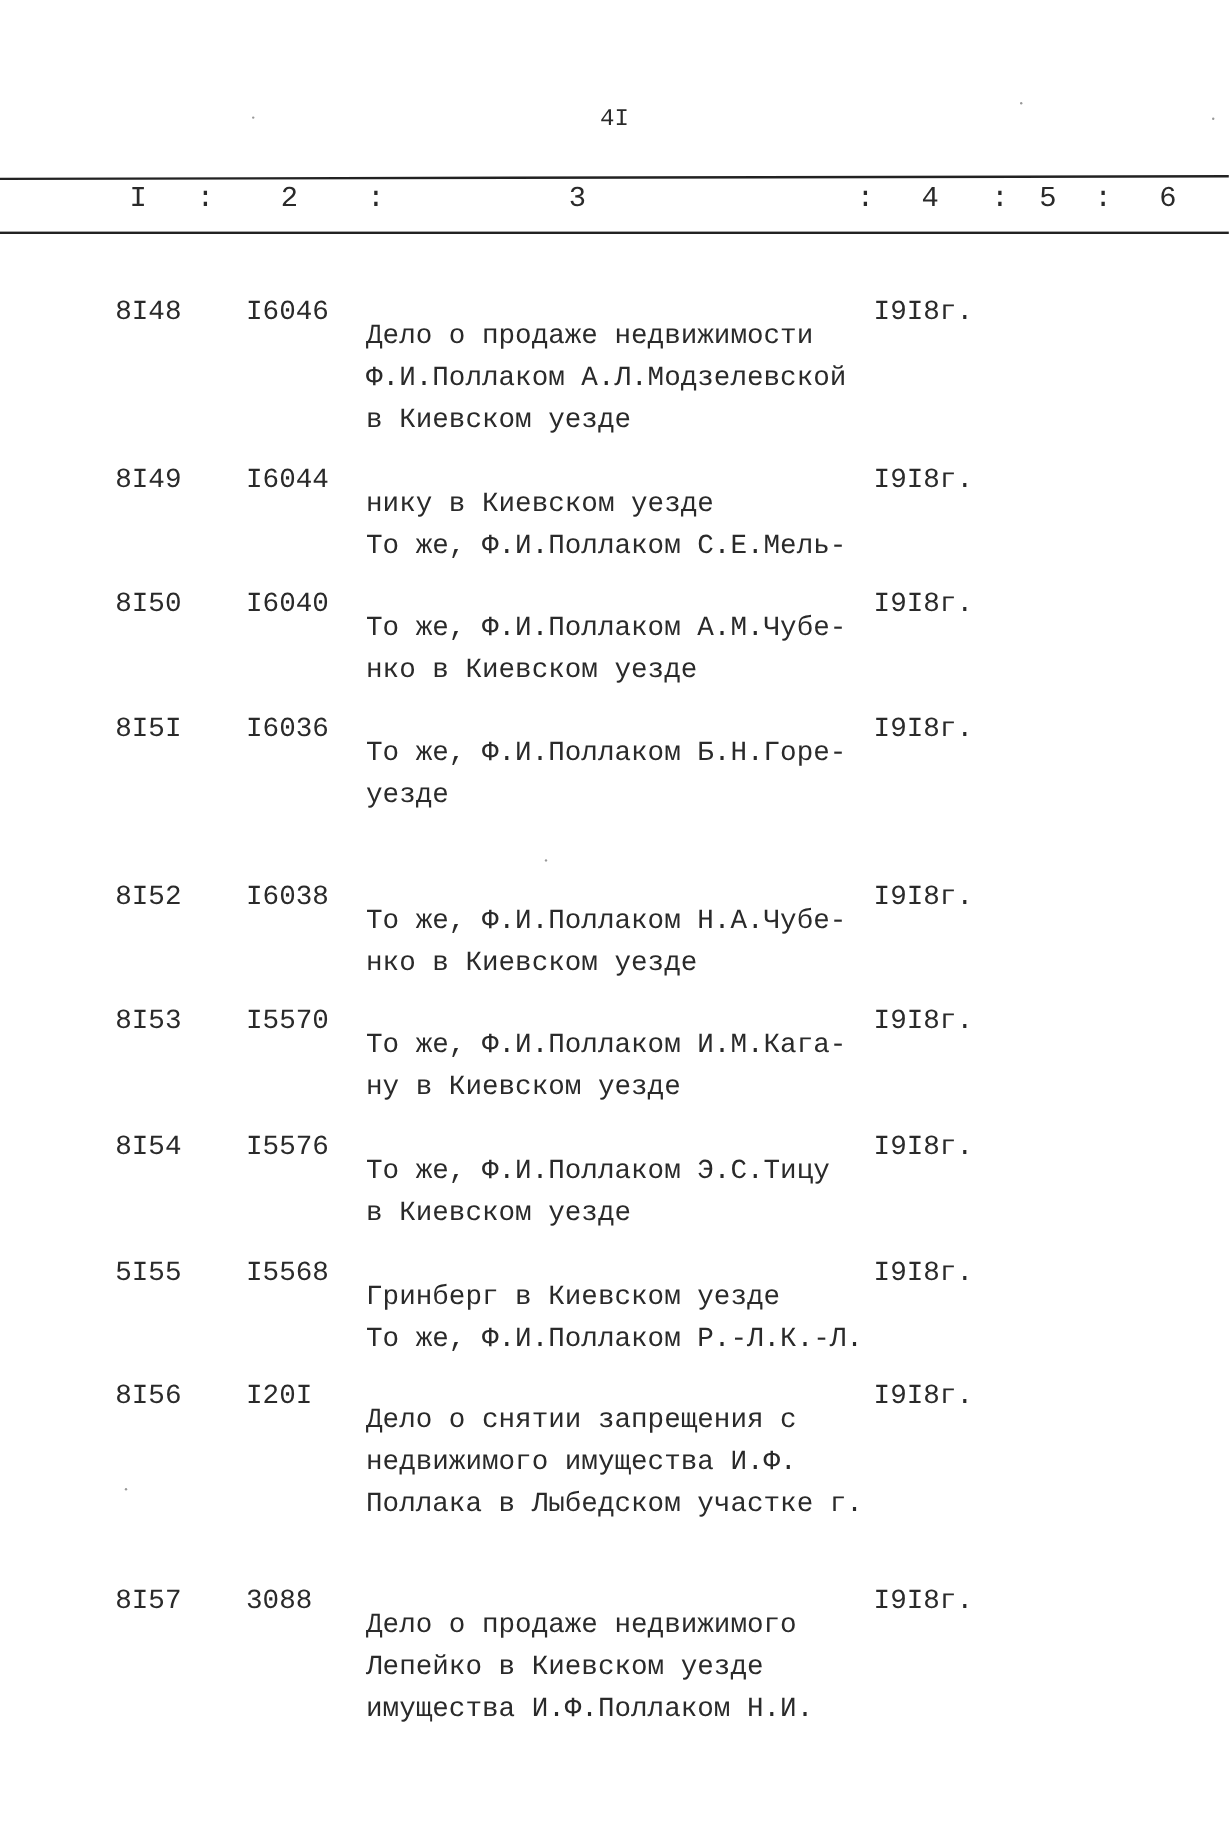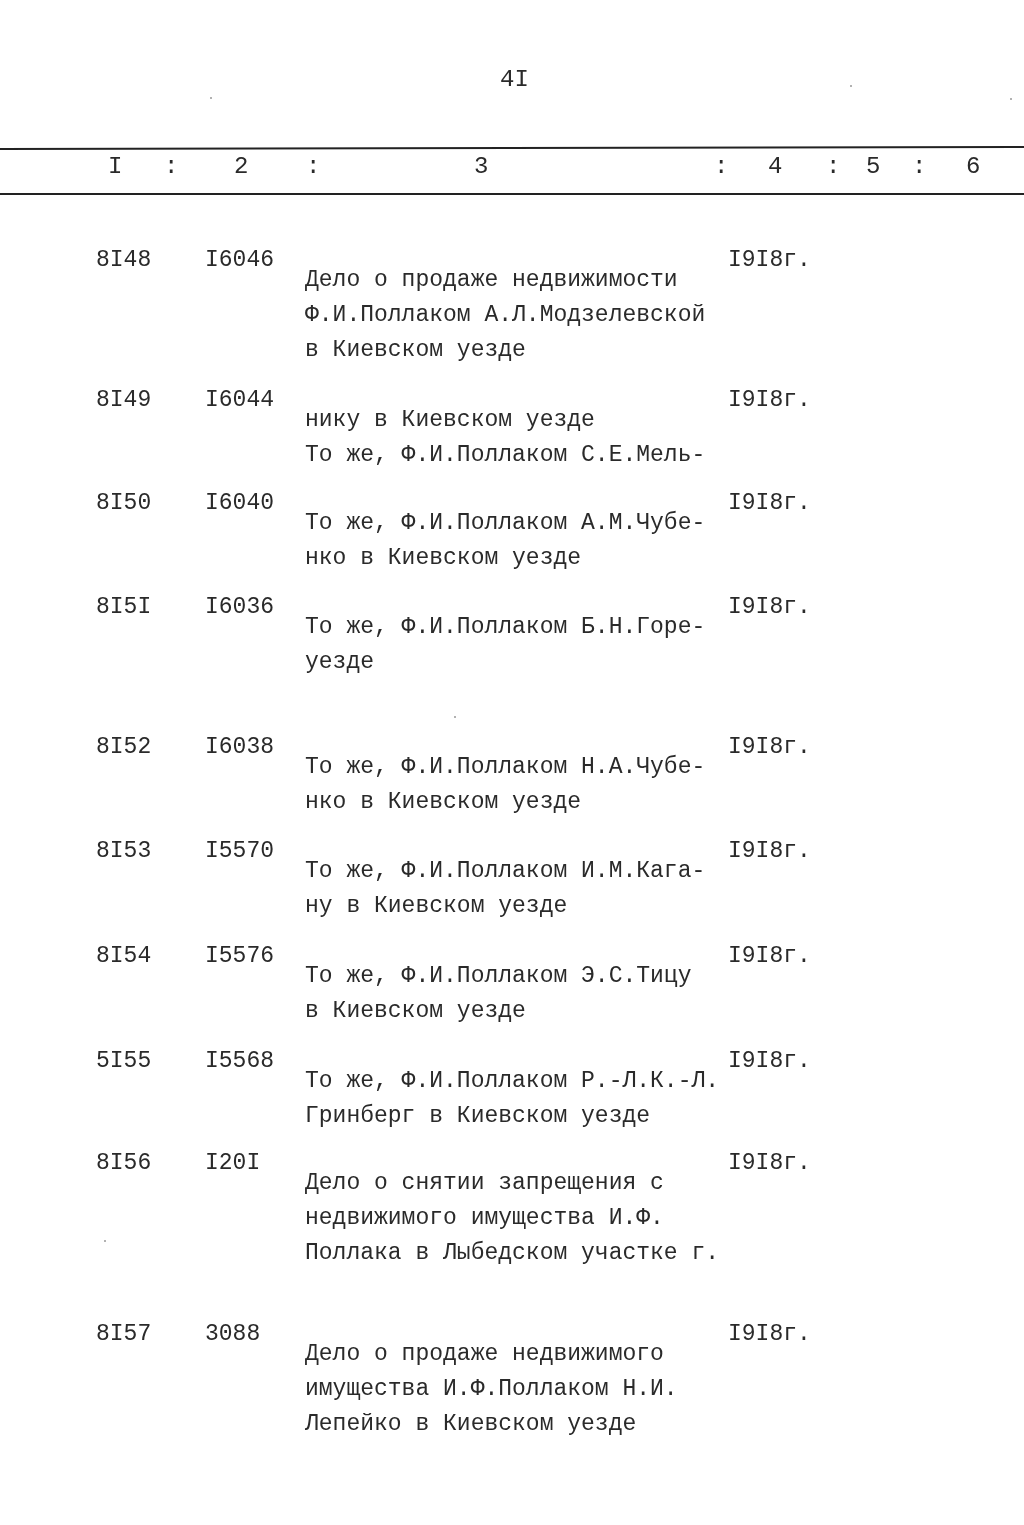--- a/index.html
+++ b/index.html
@@ -1,20 +1,20 @@
 <!DOCTYPE html>
 <html><head>
   <meta charset="utf-8">
   <style>
     html, body { margin:0; padding:0; }
     body {
       width:1024px; height:1525px; background:#ffffff; position:relative; overflow:hidden;
       font-family: "Liberation Mono", "DejaVu Sans Mono", monospace; color:#2a2a2a;
     }
-    .page-number { position:absolute; left:500px; top:66px; font-size:24px; }
+    .page-number { position:absolute; left:500px; top:88px; font-size:20px; }
     .rule { position:absolute; left:0; height:2px; background:#222; }
     .rule.top { top:147px; width:1024px; transform:rotate(-0.12deg); }
     .rule.bottom { top:193px; width:1024px; height:2px; }
     .header-cell { position:absolute; top:153px; font-size:24px; }
     .sep { position:absolute; top:153px; font-size:24px; }
     .row { position:absolute; left:0; width:1024px; font-size:23px; }
     .c1 { position:absolute; left:96px; }
     .c2 { position:absolute; left:205px; }
     .c3 { position:absolute; left:305px; line-height:35px; white-space:pre;margin-top:16px; }
     .c4 { position:absolute; left:728px;font-family:Liberation Mono, monospace; }
@@ -82,33 +82,33 @@
     </div>
     <div class="row" style="top: 943px;">
       <span class="c1">8I54</span>
       <span class="c2">I5576</span>
       <div class="c3"><div>То же, Ф.И.Поллаком Э.С.Тицу</div><div>в Киевском уезде</div></div>
       <span class="c4">I9I8г.</span>
     </div>
     <div class="row" style="top: 1048px;">
       <span class="c1">5I55</span>
       <span class="c2">I5568</span>
-      <div class="c3"><div>То же, Ф.И.Поллаком Р.-Л.К.-Л.</div><div>Гринберг в Киевском уезде</div></div>
+      <div class="c3"><div>Гринберг в Киевском уезде</div><div>То же, Ф.И.Поллаком Р.-Л.К.-Л.</div></div>
       <span class="c4">I9I8г.</span>
     </div>
     <div class="row" style="top: 1150px;">
       <span class="c1">8I56</span>
       <span class="c2">I20I</span>
       <div class="c3"><div>Дело о снятии запрещения с</div><div>недвижимого имущества И.Ф.</div><div>Поллака в Лыбедском участке г.</div></div>
       <span class="c4">I9I8г.</span>
     </div>
     <div class="row" style="top: 1321px;">
       <span class="c1">8I57</span>
       <span class="c2">3088</span>
-      <div class="c3"><div>Дело о продаже недвижимого</div><div>имущества И.Ф.Поллаком Н.И.</div><div>Лепейко в Киевском уезде</div></div>
+      <div class="c3"><div>Дело о продаже недвижимого</div><div>Лепейко в Киевском уезде</div><div>имущества И.Ф.Поллаком Н.И.</div></div>
       <span class="c4">I9I8г.</span>
     </div>
   </div>
 
 <div class="speck" style="left:210px;top:97px"></div>
 <div class="speck" style="left:850px;top:85px"></div>
 <div class="speck" style="left:1010px;top:98px"></div>
 <div class="speck" style="left:454px;top:716px"></div>
 <div class="speck" style="left:104px;top:1240px"></div>
 

